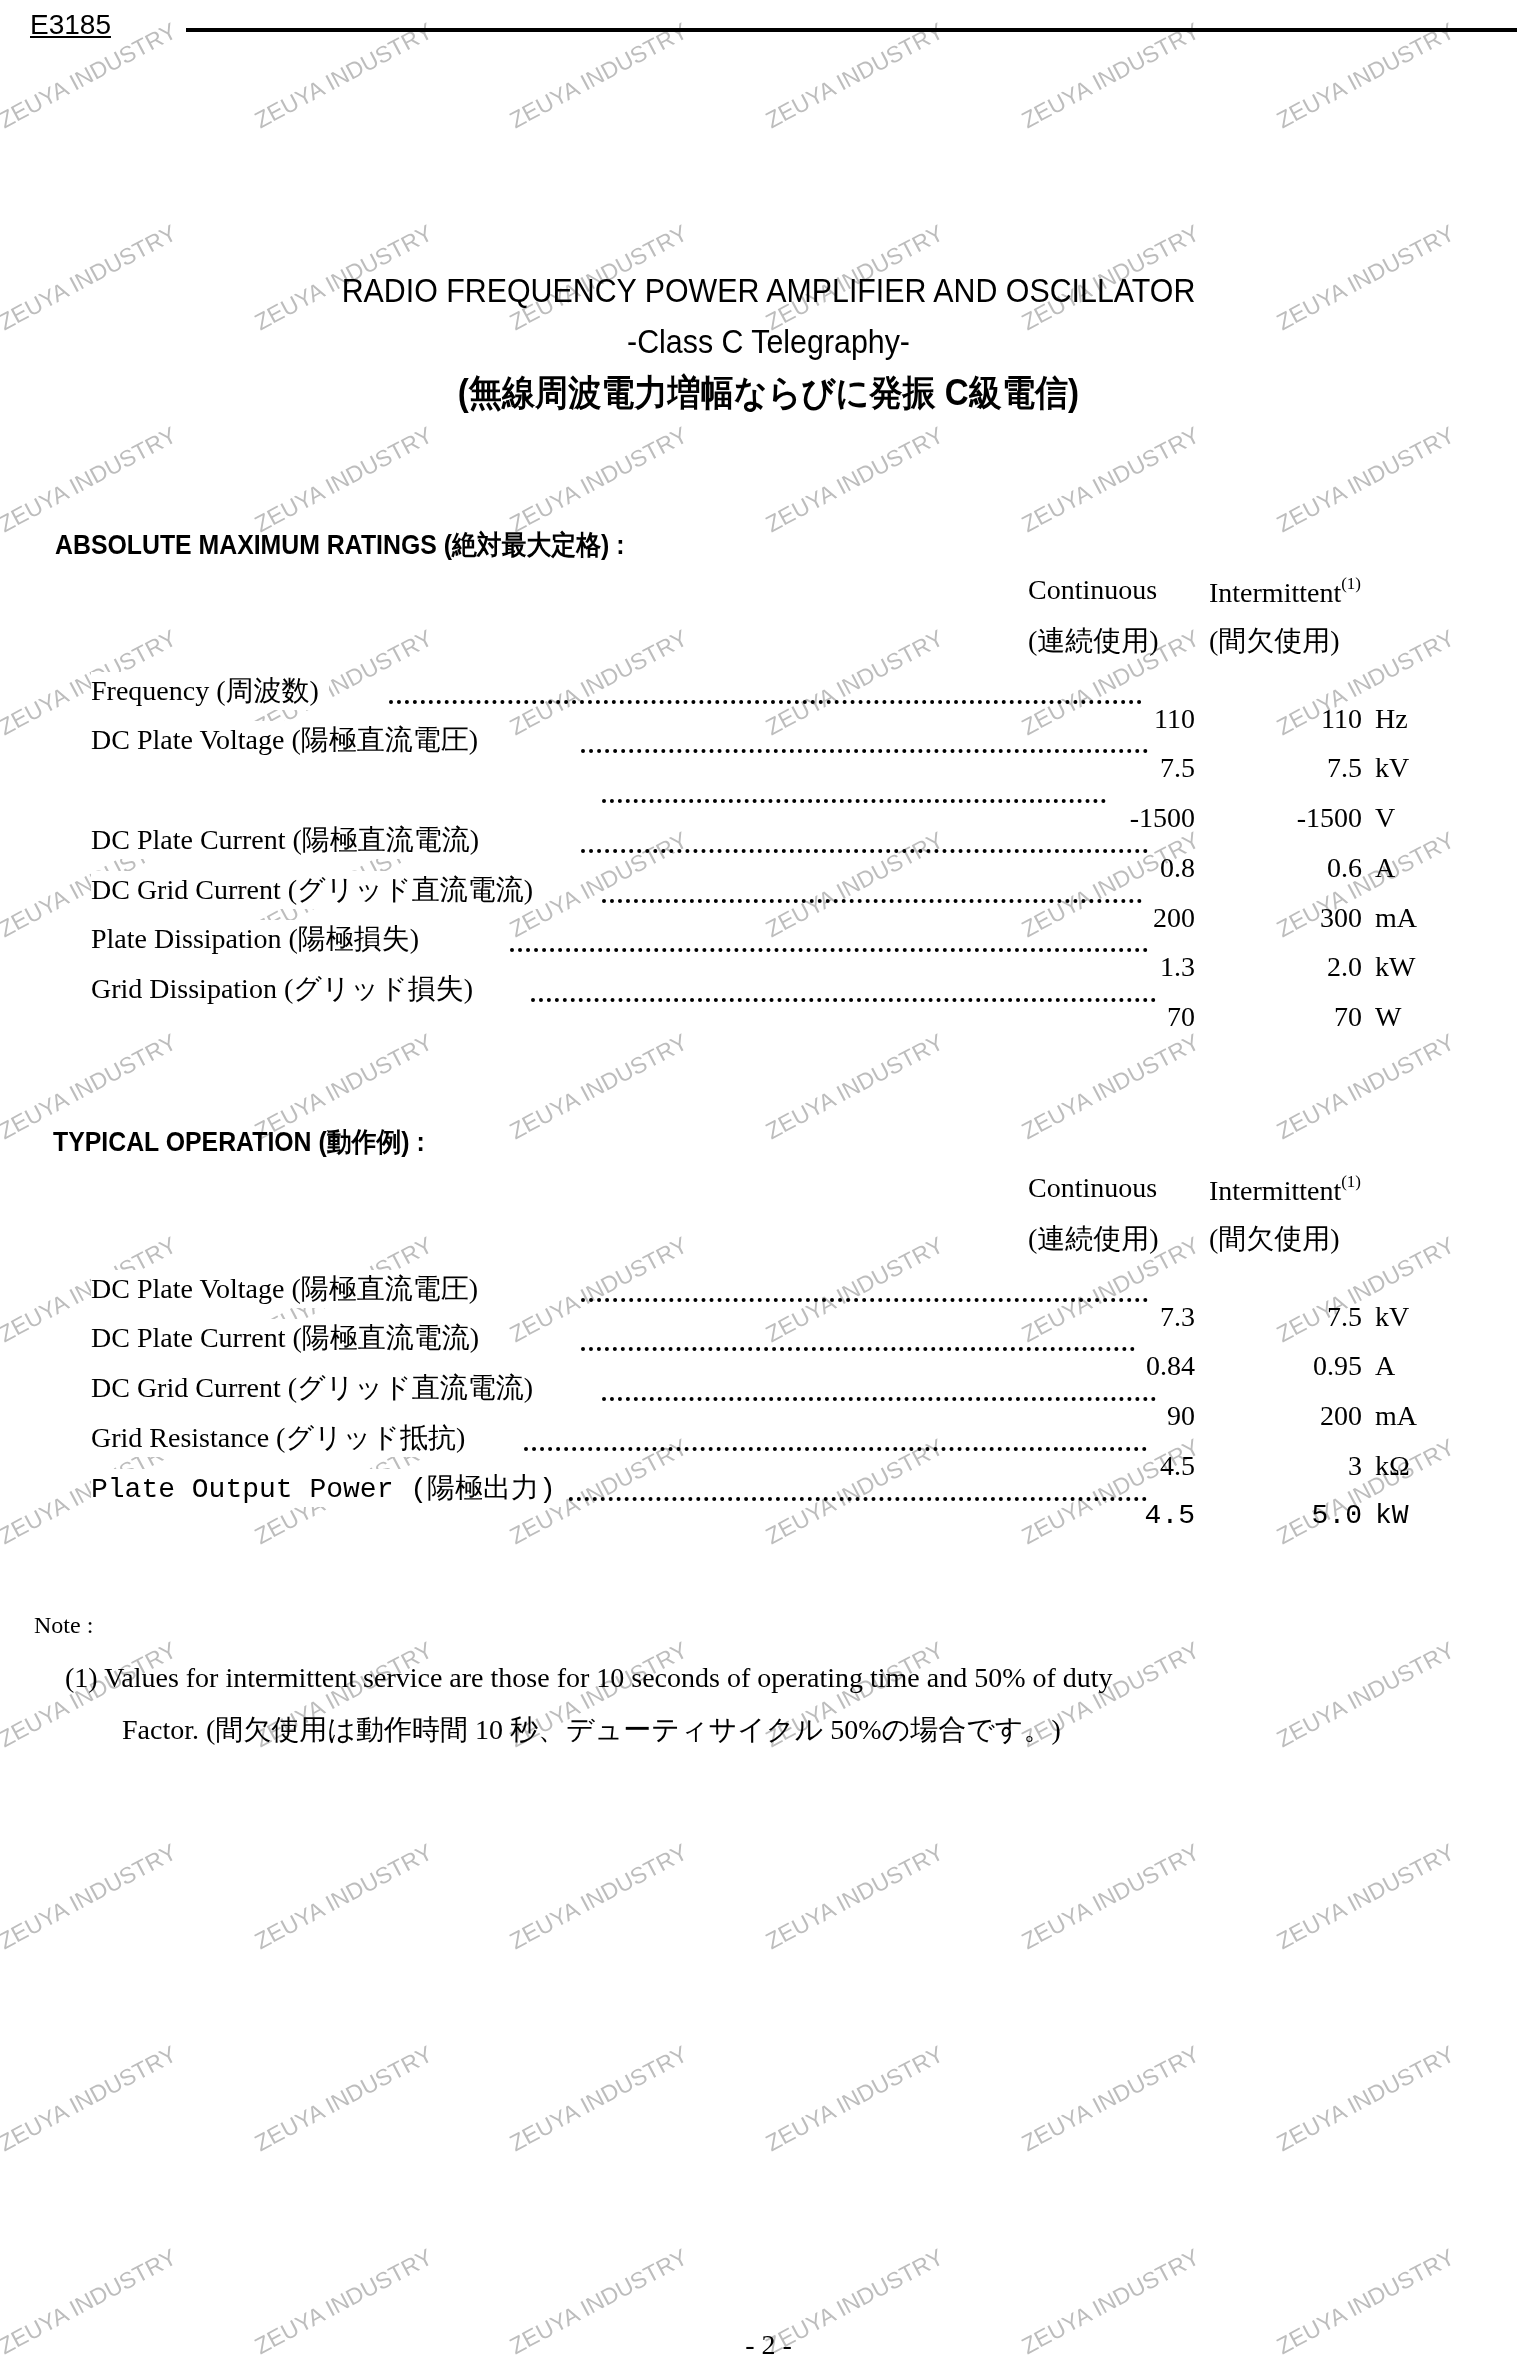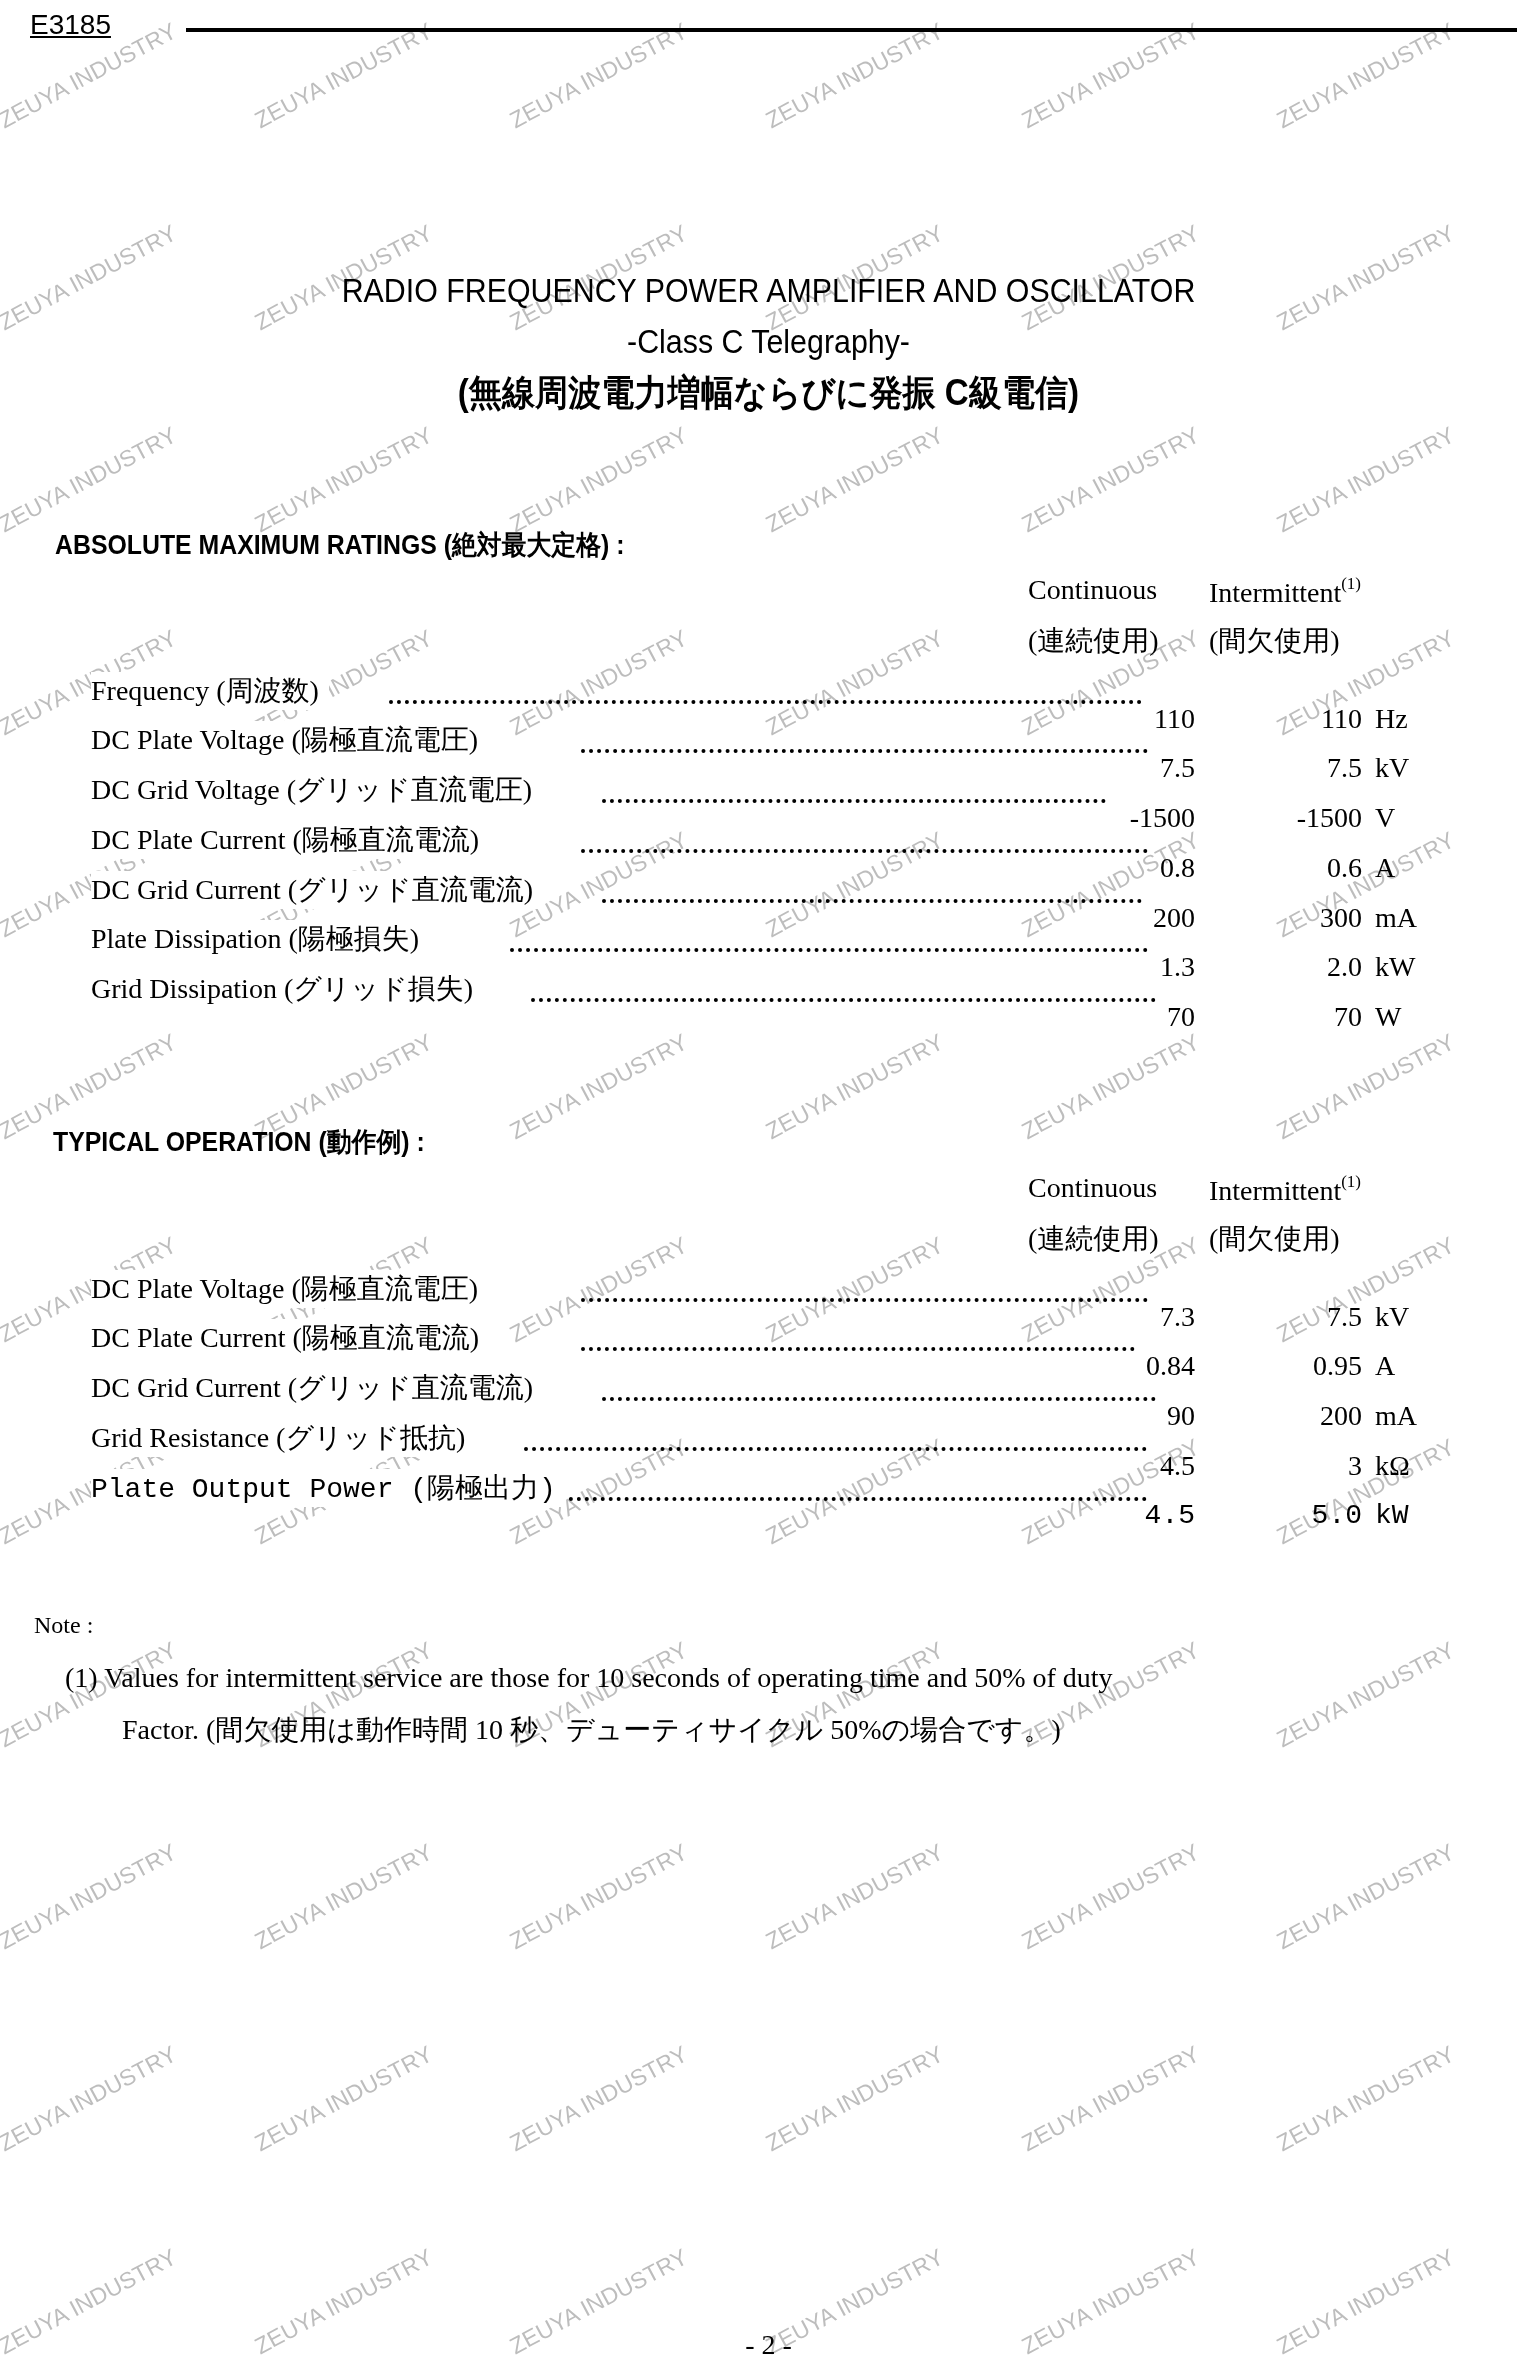--- a/index.html
+++ b/index.html
@@ -141,21 +141,20 @@
   </div>
   <div class="row serif" style="top:721px;">
     <div class="leader" style="left:490px; width:567px;"></div>
     <span class="label">DC Plate Voltage (陽極直流電圧)</span>
     <span class="v1">7.5</span>
     <span class="v2">7.5</span>
     <span class="unit">kV</span>
   </div>
   <div class="row serif" style="top:771px;">
     <div class="leader" style="left:511px; width:504px;"></div>
-    <span class="label">DC Grid Voltage (グリッド直流電圧)</span>
     <span class="v1">-1500</span>
     <span class="v2">-1500</span>
     <span class="unit">V</span>
   </div>
   <div class="row serif" style="top:821px;">
     <div class="leader" style="left:490px; width:567px;"></div>
     <span class="label">DC Plate Current (陽極直流電流)</span>
     <span class="v1">0.8</span>
     <span class="v2">0.6</span>
     <span class="unit">A</span>

